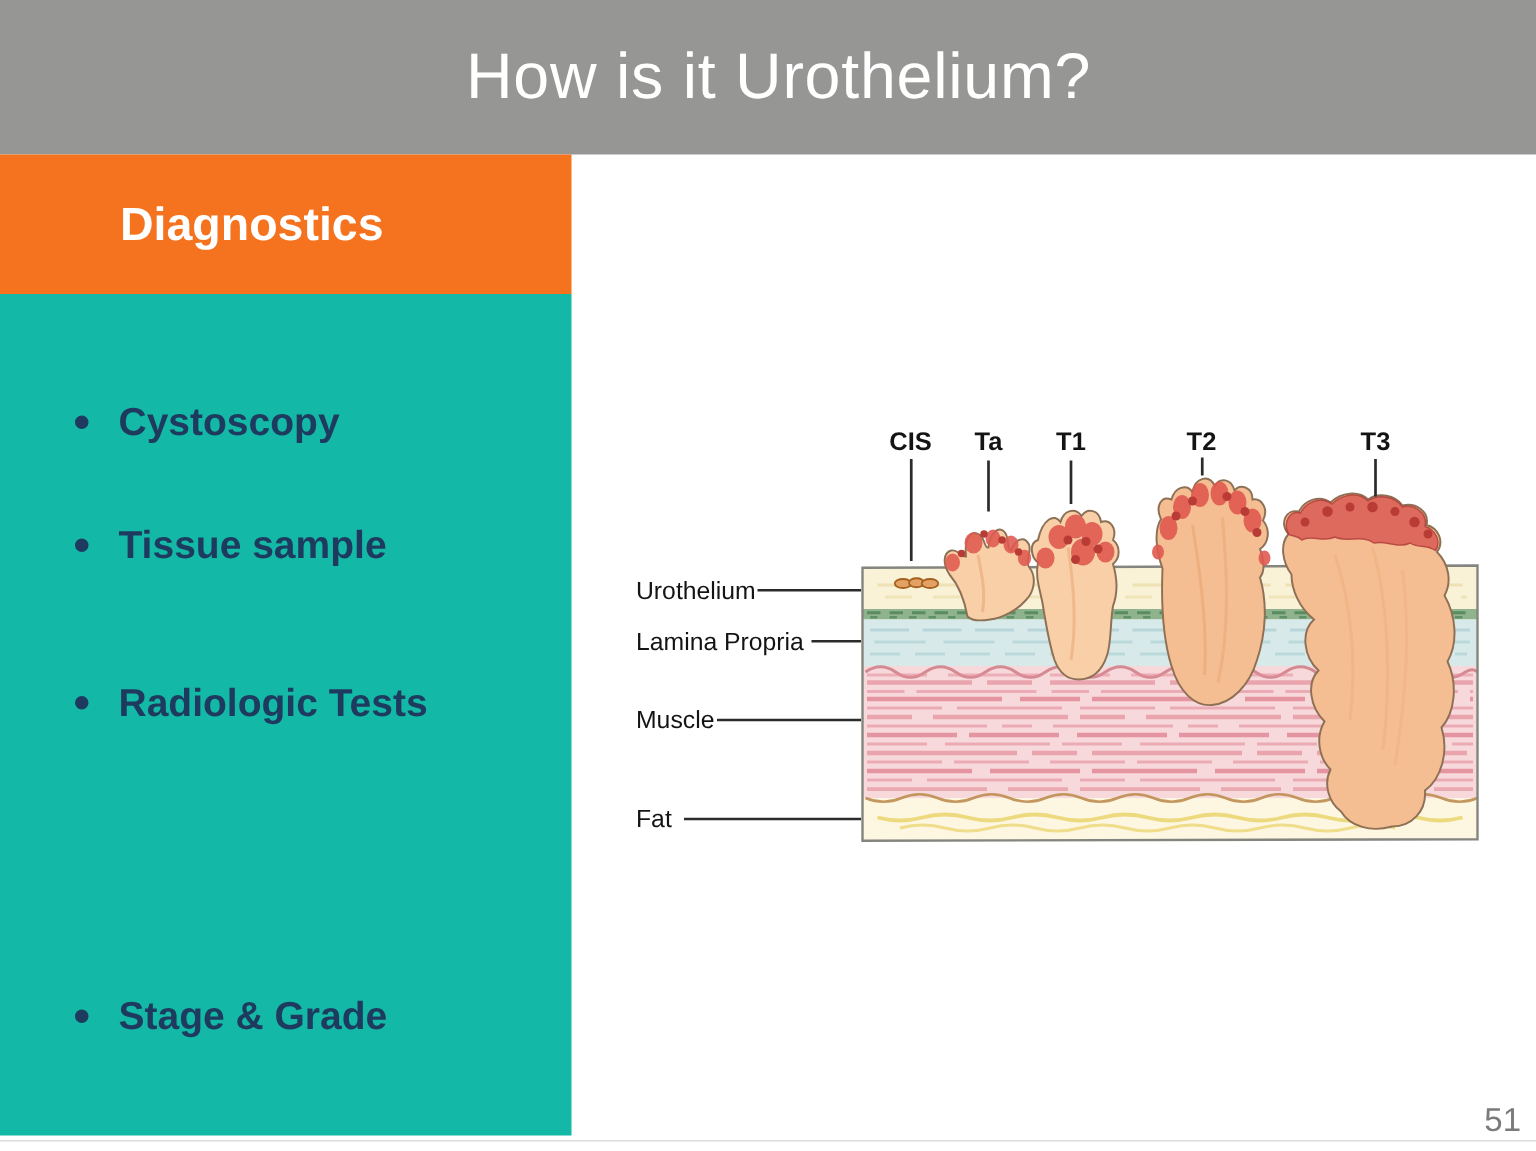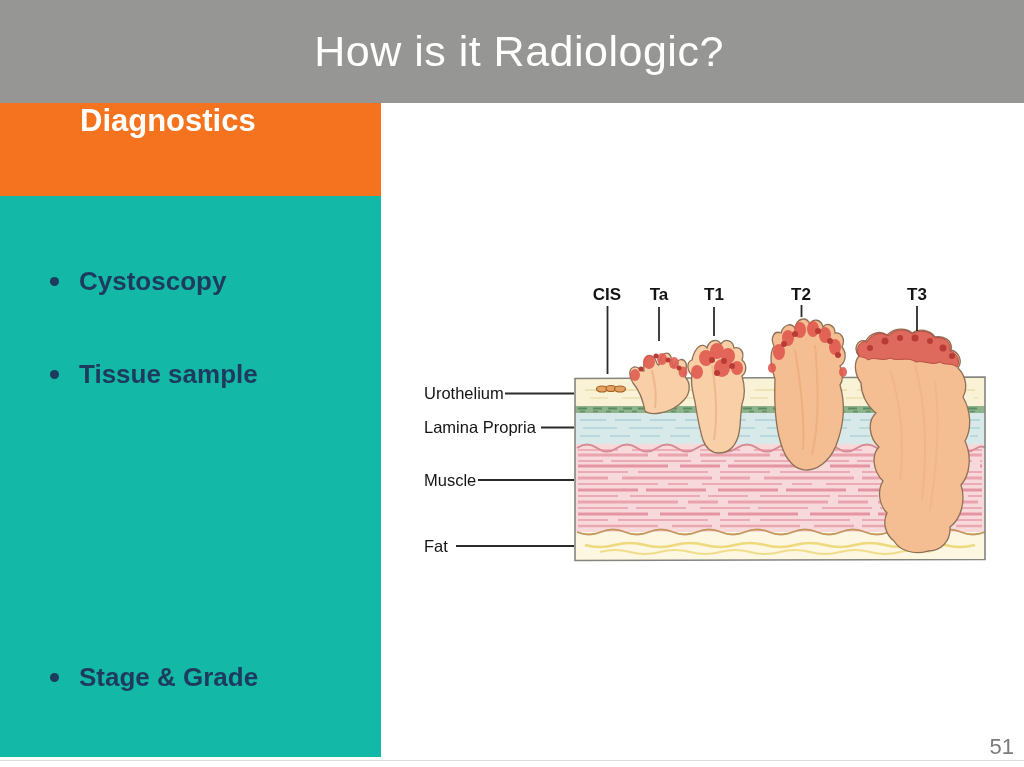--- a/index.html
+++ b/index.html
@@ -6,62 +6,66 @@
   .slide{position:relative;width:1024px;height:767px;background:#ffffff;
          font-family:"Liberation Sans",sans-serif;overflow:hidden;}
 
   
   .header{position:absolute;left:0;top:0;width:1024px;height:103px;background:#969694;
           display:flex;align-items:center;justify-content:center;}
   .title{color:#ffffff;font-size:43px;font-weight:400;letter-spacing:.5px;padding-left:14px;}
 
   
   .diag-box{position:absolute;left:0;top:103px;width:381px;height:93px;background:#F5721E;
-            display:flex;padding-left:80px;box-sizing:border-box;}
+            display:flex;align-items:center;padding-left:80px;box-sizing:border-box;}
   .diag-heading{color:#ffffff;font-size:31px;font-weight:bold;}
 
   
   .sidebar{position:absolute;left:0;top:196px;width:381px;height:561px;background:#14b8a6;}
   .bullet-item{position:absolute;left:50px;height:32px;display:flex;align-items:center;gap:20px;}
   .dot{width:9px;height:9px;border-radius:50%;background:#1E3A5E;flex:0 0 auto;}
   .bullet-label{color:#1E3A5E;font-size:26px;font-weight:bold;white-space:nowrap;}
-  .bi-0{top:69px;} .bi-1{top:162px;} .bi-2{top:256px;} .bi-3{top:349px;} .bi-4{top:465px;}
+  .bi-0{top:69px;} .bi-1{top:151px;} .bi-2{top:256px;} .bi-3{top:349px;} .bi-4{top:465px;}
 
   
   .diagram{position:absolute;left:396px;top:266px;width:628px;height:312px;}
 
   
   .page-num{position:absolute;right:10px;top:734px;color:#7b7b7b;font-size:22px;}
   .slide-edge{position:absolute;left:0;top:760px;width:1024px;height:1px;background:#dcdcdc;}
 
   svg text{font-family:"Liberation Sans",sans-serif;fill:#141414;}
   .stage-lbl{font-size:17px;font-weight:600;text-anchor:middle;}
   .layer-lbl{font-size:16.5px;}
 </style>
 </head>
 <body>
 
 <div class="slide">
 
   <div class="header">
-    <div class="title">How is it Radiologic?</div>
+    <div class="title">How is it Urothelium?</div>
   </div>
 
   <div class="diag-box">
     <span class="diag-heading">Diagnostics</span>
   </div>
 
   <div class="sidebar">
     <div class="bullet-item bi-0">
       <span class="dot"></span>
       <span class="bullet-label">Cystoscopy</span>
     </div>
     <div class="bullet-item bi-1">
       <span class="dot"></span>
       <span class="bullet-label">Tissue sample</span>
+    </div>
+    <div class="bullet-item bi-2">
+      <span class="dot"></span>
+      <span class="bullet-label">Radiologic Tests</span>
     </div>
     <div class="bullet-item bi-4">
       <span class="dot"></span>
       <span class="bullet-label">Stage &amp; Grade</span>
     </div>
   </div>
 
   <svg class="diagram" viewBox="396 266 628 312" xmlns="http://www.w3.org/2000/svg">
 
     <g>

